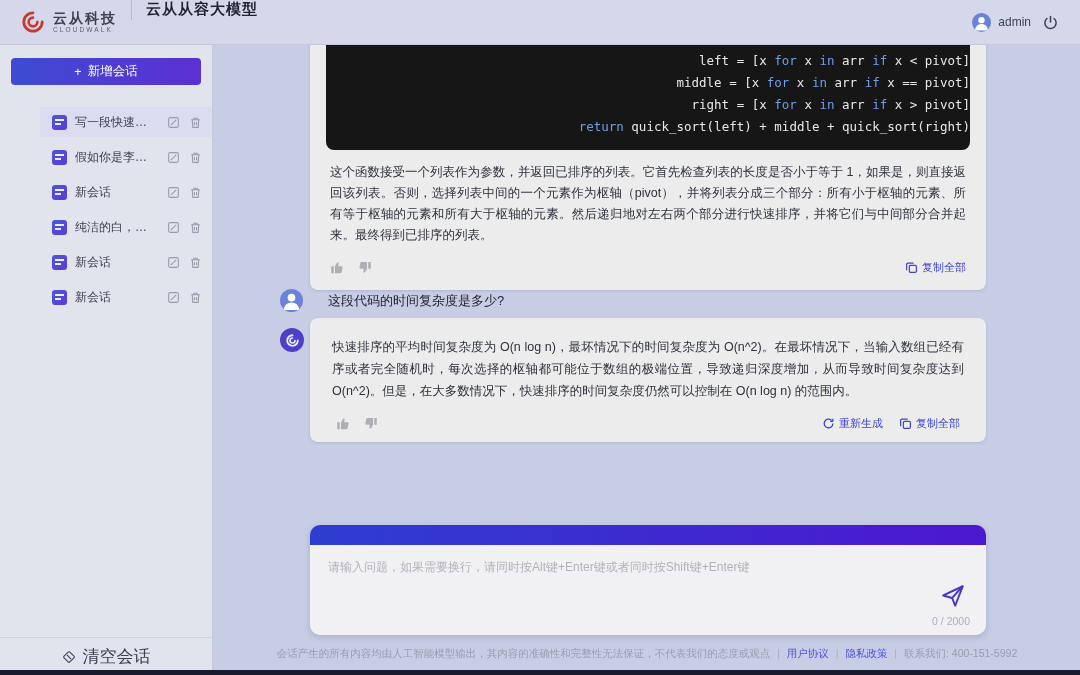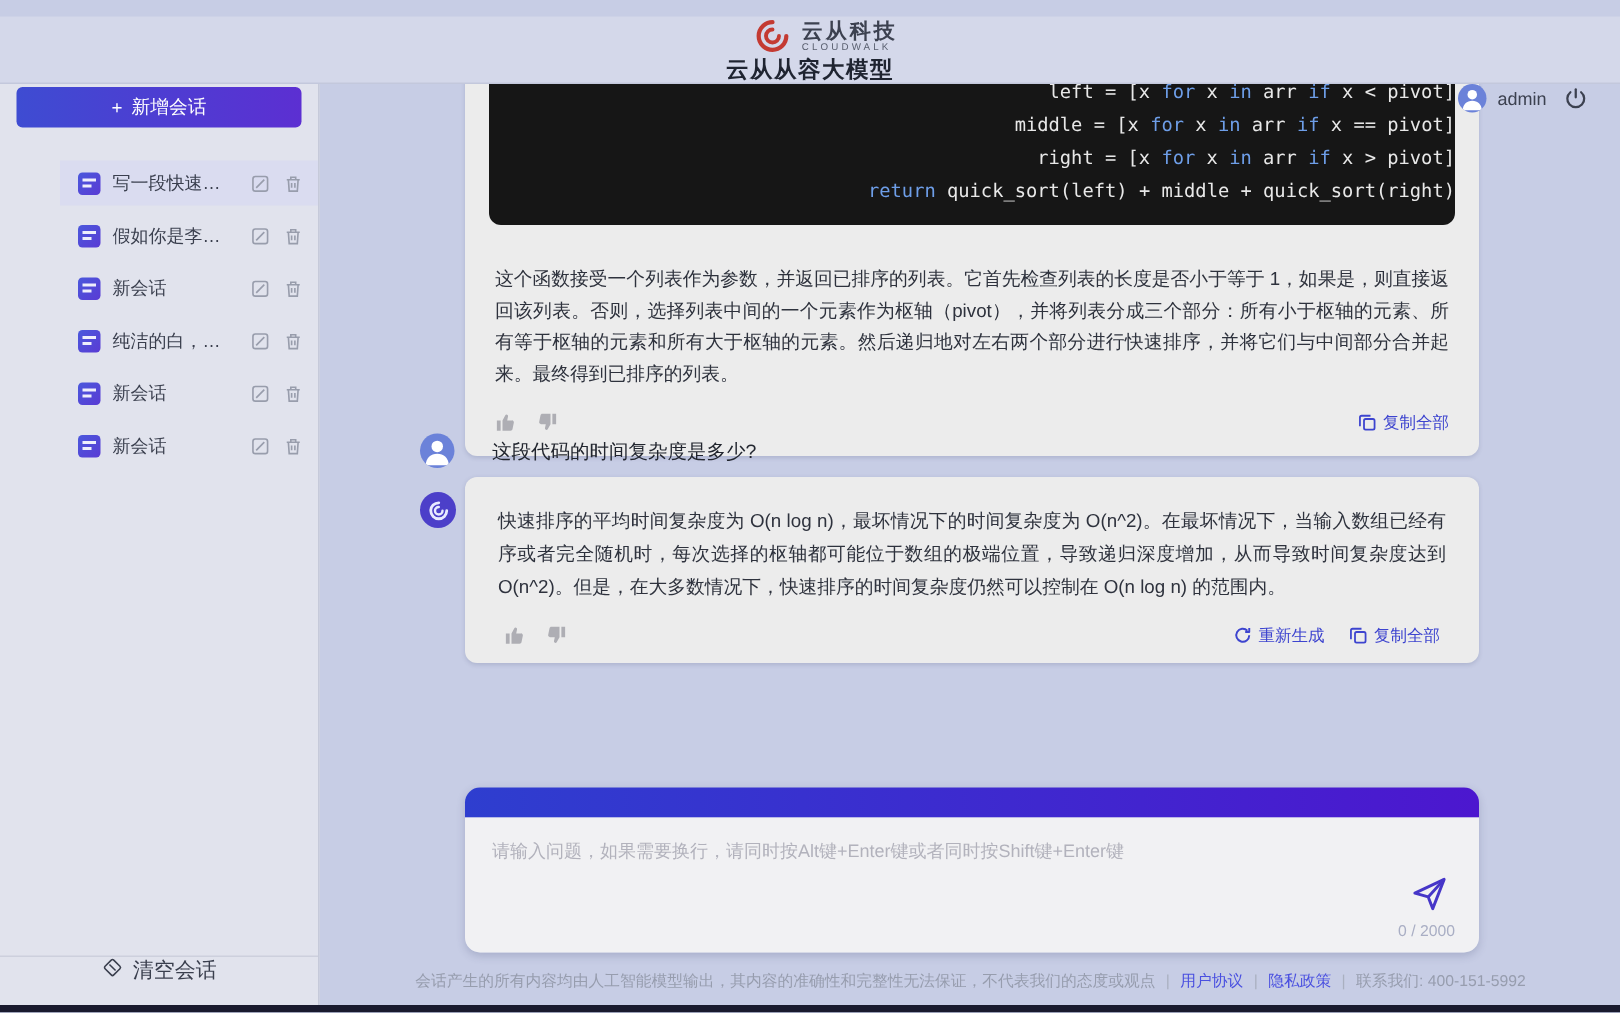--- a/index.html
+++ b/index.html
@@ -1,23 +1,23 @@
 <!DOCTYPE html>
 <html><head>
 <meta charset="utf-8">
 <style>
   * { margin:0; padding:0; box-sizing:border-box; }
   html,body { width:1080px; height:675px; overflow:hidden; background:#9aa0b8; }
   body { font-family:"Liberation Sans","DejaVu Sans",sans-serif; }
   #stage { position:relative; width:1080px; height:675px; background:#c7cde5; overflow:hidden; }
 
   
-  #header { position:absolute; left:0; top:11px; width:1080px; height:45px;
-    background:#d4d8ea; display:flex; align-items:center; z-index:30;
-    border-bottom:1px solid #c3c8dc;flex-direction:column; }
+  #header { position:absolute; left:0; top:0; width:1080px; height:45px;
+    background:#d4d8ea; display:flex; z-index:30;
+    border-bottom:1px solid #c3c8dc; }
   .brand { display:flex; align-items:center; gap:7px; padding-left:20px; }
   .brand-txt { display:flex; flex-direction:column; line-height:1; }
   .brand-cn { font-size:14px; font-weight:bold; color:#3c4150; letter-spacing:2px; }
   .brand-en { font-size:6.5px; color:#5a6070; letter-spacing:2.1px; margin-top:2px; }
   .hdr-divider { width:1px; height:20px; background:#b5bacd; margin:0 14px; }
   .app-title { font-size:15px; font-weight:bold; color:#1f2431; letter-spacing:1px; }
   .hdr-right { margin-left:auto; display:flex; align-items:center; gap:7px; padding-right:22px; }
   .avatar-sm { width:19px; height:19px; border-radius:50%; background:#6b82d9; overflow:hidden; display:flex; align-items:center; justify-content:center; }
   .username { font-size:12px; color:#3c4150; }
 
@@ -34,33 +34,33 @@
     display:flex; align-items:center; gap:8px; cursor:pointer; }
   .conv-item.active { background:#dadcf0; }
   .doc-ico { width:15px; height:15px; border-radius:3px; flex:0 0 15px;
     background:linear-gradient(135deg,#4a58dc,#5a3bd4); position:relative; }
   .doc-ico::before { content:""; position:absolute; left:3px; top:4px; width:9px; height:2px; background:#fff; opacity:.9; }
   .doc-ico::after  { content:""; position:absolute; left:3px; top:8px; width:6px; height:2px; background:#fff; opacity:.9; }
   .conv-label { flex:1; font-size:12px; color:#3a3f4e; white-space:nowrap; overflow:hidden; text-overflow:ellipsis; }
   .row-ico { width:14px; height:14px; color:#989dac; display:flex; align-items:center; justify-content:center; }
   .row-ico svg { width:13px; height:13px; }
   .sidebar-foot { margin-top:auto; border-top:1px solid #cdd0dd; height:38px;
-    display:flex; justify-content:center; gap:7px;
-    font-size:14px; color:#3a3f4e; cursor:pointer; }
+    display:flex; align-items:center; justify-content:center; gap:7px;
+    font-size:17px; color:#3a3f4e; cursor:pointer; }
 
   
   #main { position:absolute; left:214px; top:45px; width:866px; height:630px; overflow:hidden; }
   .card { position:absolute; left:96px; width:676px; background:#ececec;
     border-radius:8px; box-shadow:0 1px 3px rgba(60,70,110,.18); }
   #card1 { top:-19px; padding:12px 16px 10px 16px; }
   .code-block { background:#161616; border-radius:8px; padding:12px 0 12px 44px; overflow:hidden;text-align:right; }
   .code-line { font-family:"DejaVu Sans Mono","Liberation Mono",monospace;
     font-size:12.5px; line-height:22px; color:#e8e8e8; white-space:pre; }
   .code-line .kw { color:#6e9ee8; }
-  .msg-text { font-size:12.5px; line-height:21px; color:#2e323d; margin:26px 4px 0 4px; text-align:justify; }
+  .msg-text { font-size:12.5px; line-height:21px; color:#2e323d; margin:12px 4px 0 4px; text-align:justify; }
   .card-actions { display:flex; align-items:center; margin:10px 4px 2px 4px; height:22px; }
   .thumbs { display:flex; gap:12px; color:#aeaeb4; }
   .thumbs svg { width:15px; height:15px; }
   .act-right { margin-left:auto; display:flex; align-items:flex-start; gap:16px; }
   .act-btn { display:flex; align-items:center; gap:4px; font-size:11px; color:#3d44cf; cursor:pointer; }
   .act-btn svg { width:13px; height:13px; }
 
   #user-row { position:absolute; left:66px; top:244px; display:flex; align-items:center; gap:25px; }
   .avatar-user { width:23px; height:23px; border-radius:50%; background:#6b82d9; overflow:hidden; display:flex; align-items:center; justify-content:center; }
   .user-q { font-size:13px; color:#22262f; }

